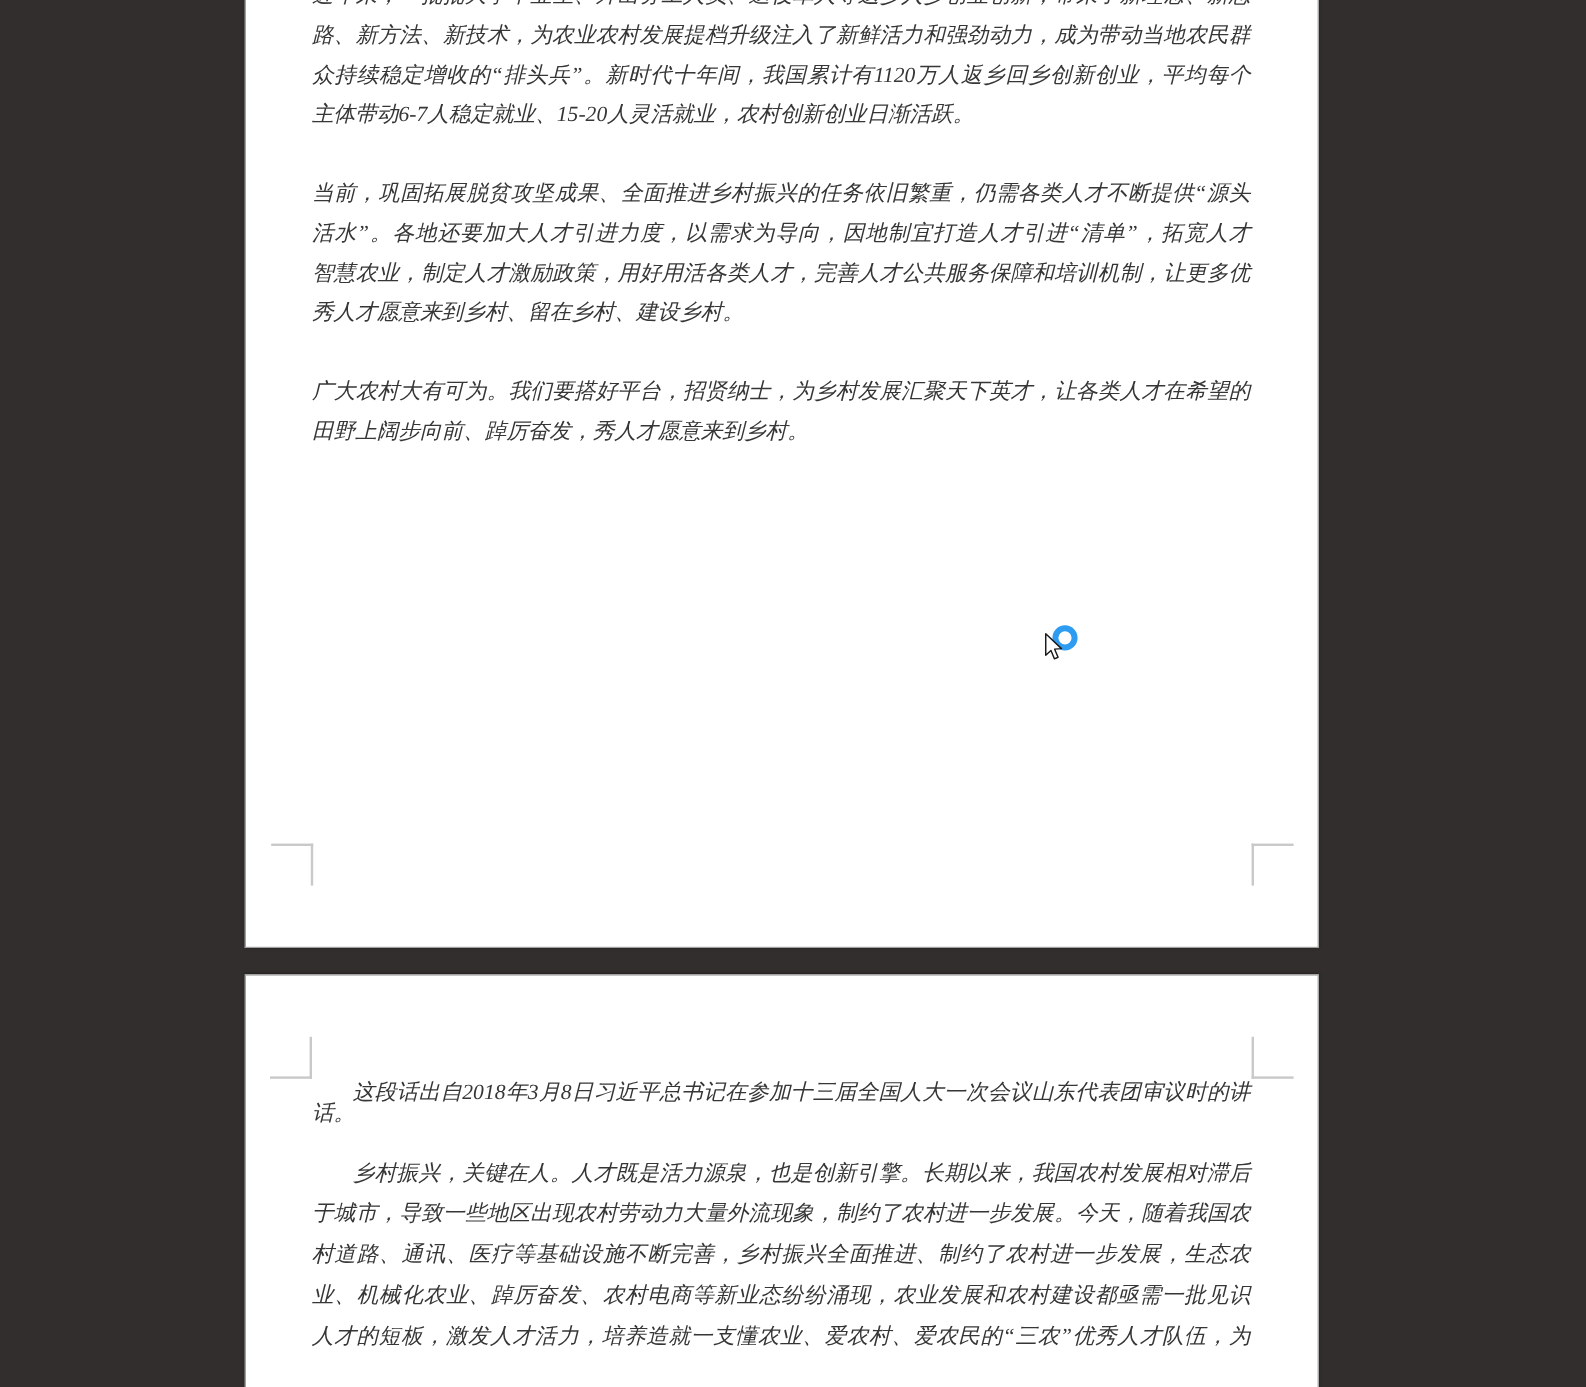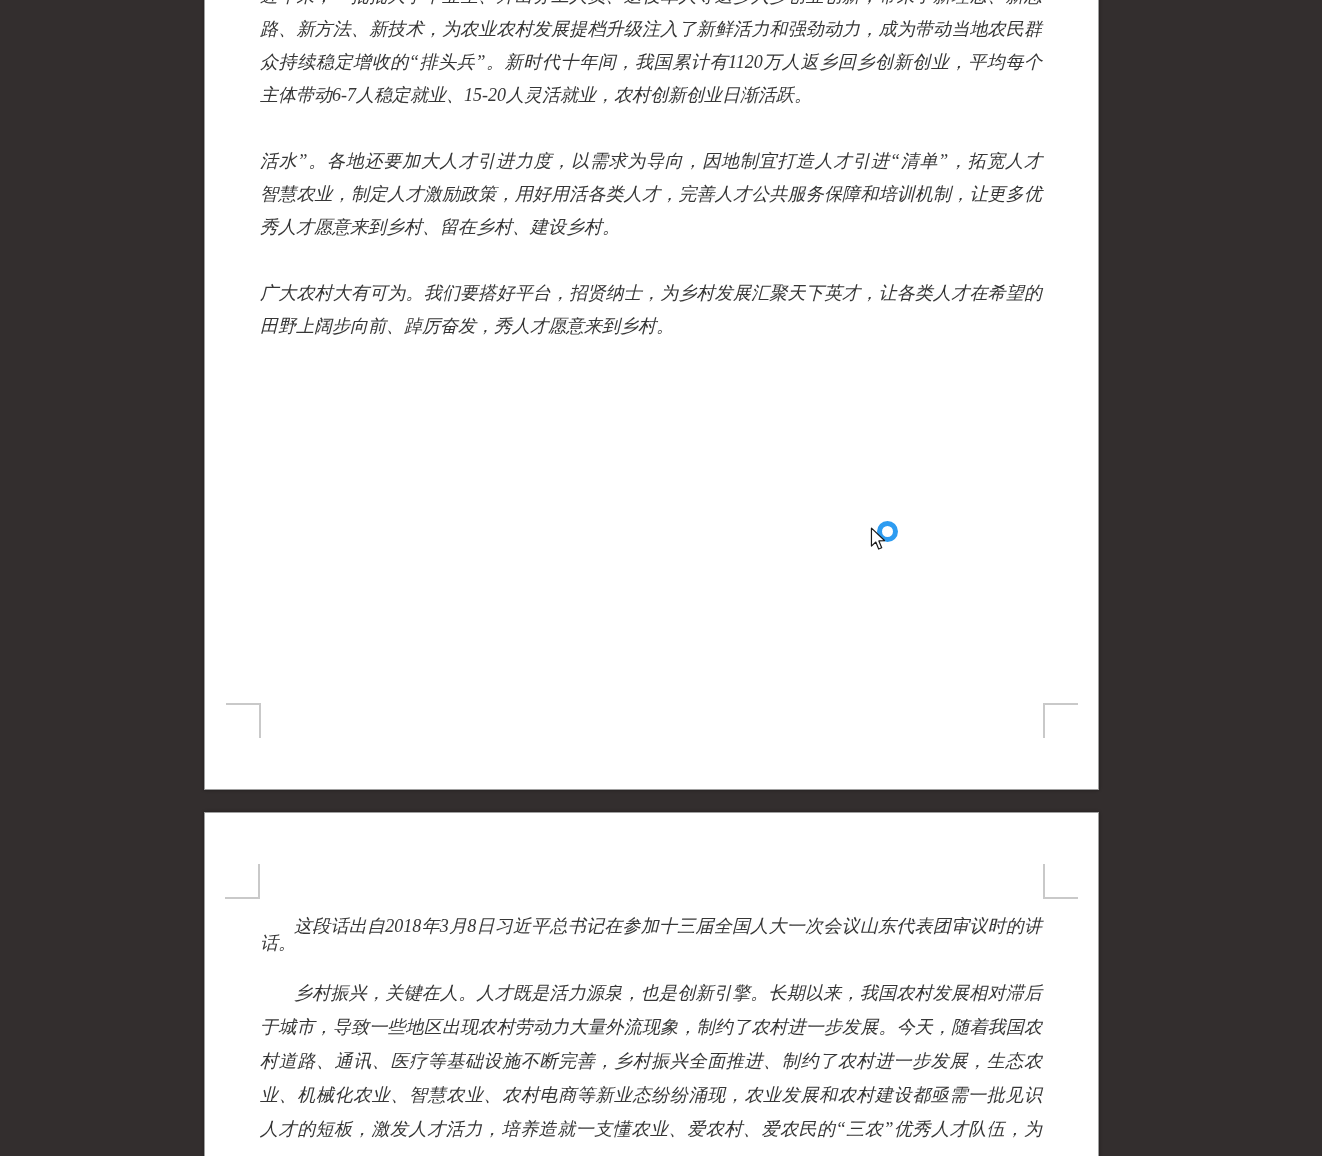--- a/index.html
+++ b/index.html
@@ -24,21 +24,21 @@
   .p2text{top:89px;}
   .para{margin:0 0 33px 0;line-height:33px;}
   .page2 .para-quote{line-height:17px;margin:0;}
   .page2 .para-body{line-height:34px;margin:24px 0 0 0;}
   .line{
     text-align:justify;text-align-last:justify;
     white-space:nowrap;
     font-style:italic;
   }
   .line.end{text-align-last:left;}
-  .line.indent{padding-left:34px;margin-top:16px;}
+  .line.indent{padding-left:34px;}
   .corner{position:absolute;box-sizing:border-box;width:35px;height:35px;}
   .corner.bl{border-top:2px solid #c9c9c9;border-right:2px solid #c9c9c9;}
   .corner.br{border-top:2px solid #c9c9c9;border-left:2px solid #c9c9c9;}
   .corner.tl{border-bottom:2px solid #c9c9c9;border-right:2px solid #c9c9c9;}
   .corner.tr{border-bottom:2px solid #c9c9c9;border-left:2px solid #c9c9c9;}
   .busy-ring{
     position:absolute;left:877px;top:521px;
     width:11px;height:11px;border-radius:50%;
     border:5px solid #2e9cf1;background:transparent;
   }
@@ -49,20 +49,21 @@
 
 <div class="page page1">
   <div class="textblock p1text">
     <div class="para">
       <div class="line">近年来，一批批大学毕业生、外出务工人员、退役军人等返乡入乡创业创新，带来了新理念、新思</div>
       <div class="line">路、新方法、新技术，为农业农村发展提档升级注入了新鲜活力和强劲动力，成为带动当地农民群</div>
       <div class="line">众持续稳定增收的“排头兵”。新时代十年间，我国累计有1120万人返乡回乡创新创业，平均每个</div>
       <div class="line end">主体带动6-7人稳定就业、15-20人灵活就业，农村创新创业日渐活跃。</div>
     </div>
     <div class="para">
+      <div class="line">当前，巩固拓展脱贫攻坚成果、全面推进乡村振兴的任务依旧繁重，仍需各类人才不断提供“源头</div>
       <div class="line">活水”。各地还要加大人才引进力度，以需求为导向，因地制宜打造人才引进“清单”，拓宽人才</div>
       <div class="line">智慧农业，制定人才激励政策，用好用活各类人才，完善人才公共服务保障和培训机制，让更多优</div>
       <div class="line end">秀人才愿意来到乡村、留在乡村、建设乡村。</div>
     </div>
     <div class="para">
       <div class="line">广大农村大有可为。我们要搭好平台，招贤纳士，为乡村发展汇聚天下英才，让各类人才在希望的</div>
       <div class="line end">田野上阔步向前、踔厉奋发，秀人才愿意来到乡村。</div>
     </div>
   </div>
 
@@ -77,21 +78,21 @@
 
   <div class="textblock p2text">
     <div class="para para-quote">
       <div class="line indent">这段话出自2018年3月8日习近平总书记在参加十三届全国人大一次会议山东代表团审议时的讲</div>
       <div class="line end">话。</div>
     </div>
     <div class="para para-body">
       <div class="line indent">乡村振兴，关键在人。人才既是活力源泉，也是创新引擎。长期以来，我国农村发展相对滞后</div>
       <div class="line">于城市，导致一些地区出现农村劳动力大量外流现象，制约了农村进一步发展。今天，随着我国农</div>
       <div class="line">村道路、通讯、医疗等基础设施不断完善，乡村振兴全面推进、制约了农村进一步发展，生态农</div>
-      <div class="line">业、机械化农业、智慧农业、农村电商等新业态纷纷涌现，农业发展和农村建设都亟需一批见识</div>
+      <div class="line">业、机械化农业、踔厉奋发、农村电商等新业态纷纷涌现，农业发展和农村建设都亟需一批见识</div>
       <div class="line">人才的短板，激发人才活力，培养造就一支懂农业、爱农村、爱农民的“三农”优秀人才队伍，为</div>
     </div>
   </div>
 </div>
 
 <div class="busy-ring"></div>
 <svg class="cursor-arrow" width="16" height="24" viewBox="0 0 14 22">
   <path d="M1 1 L1 17.5 L5 13.8 L7.6 20.2 L10.4 19 L7.8 12.8 L13 12.4 Z" fill="#ffffff" stroke="#1a1a1a" stroke-width="1.1" stroke-linejoin="round"></path>
 </svg>
 

